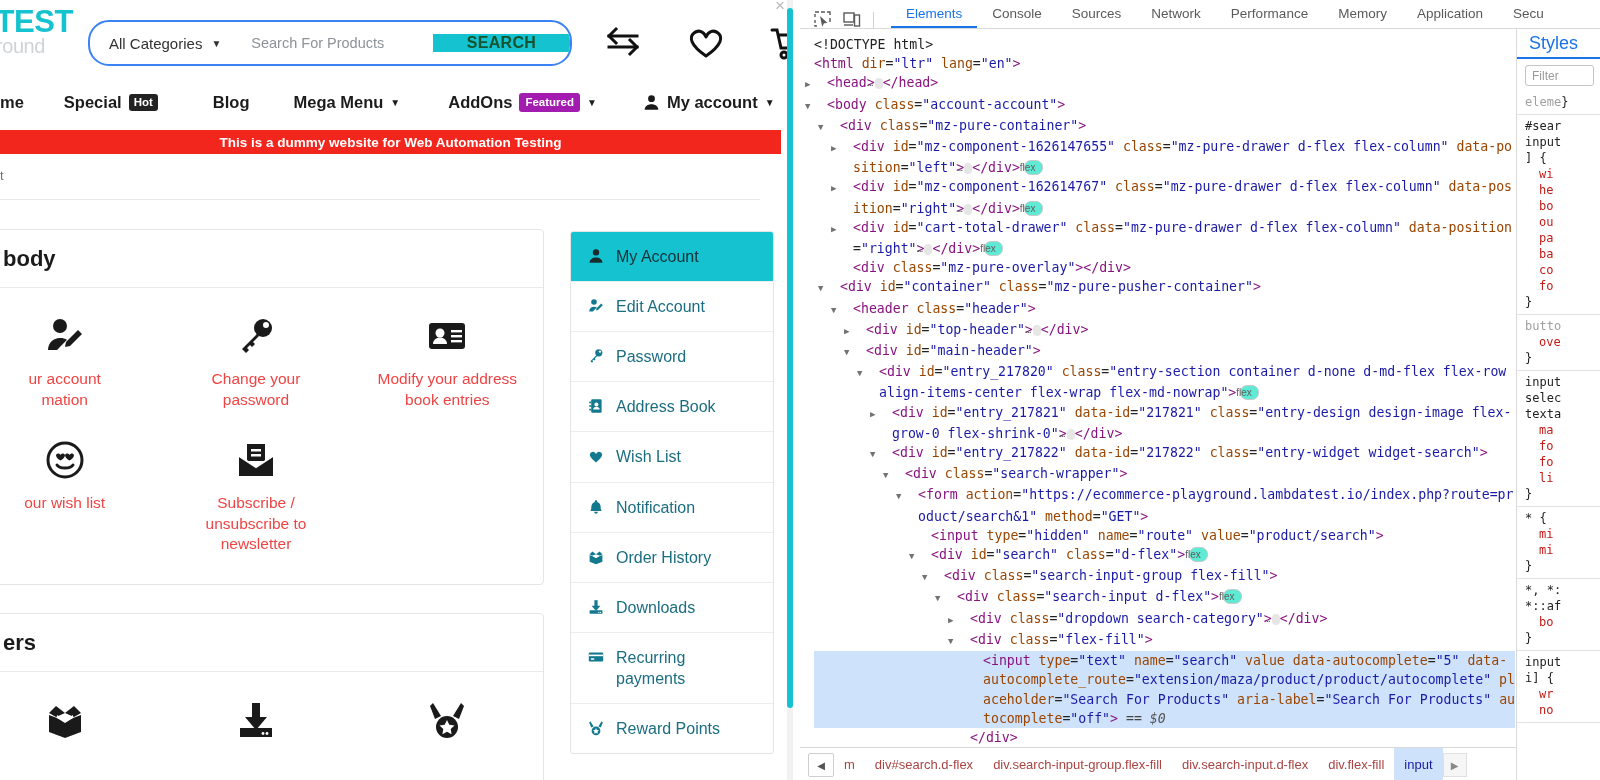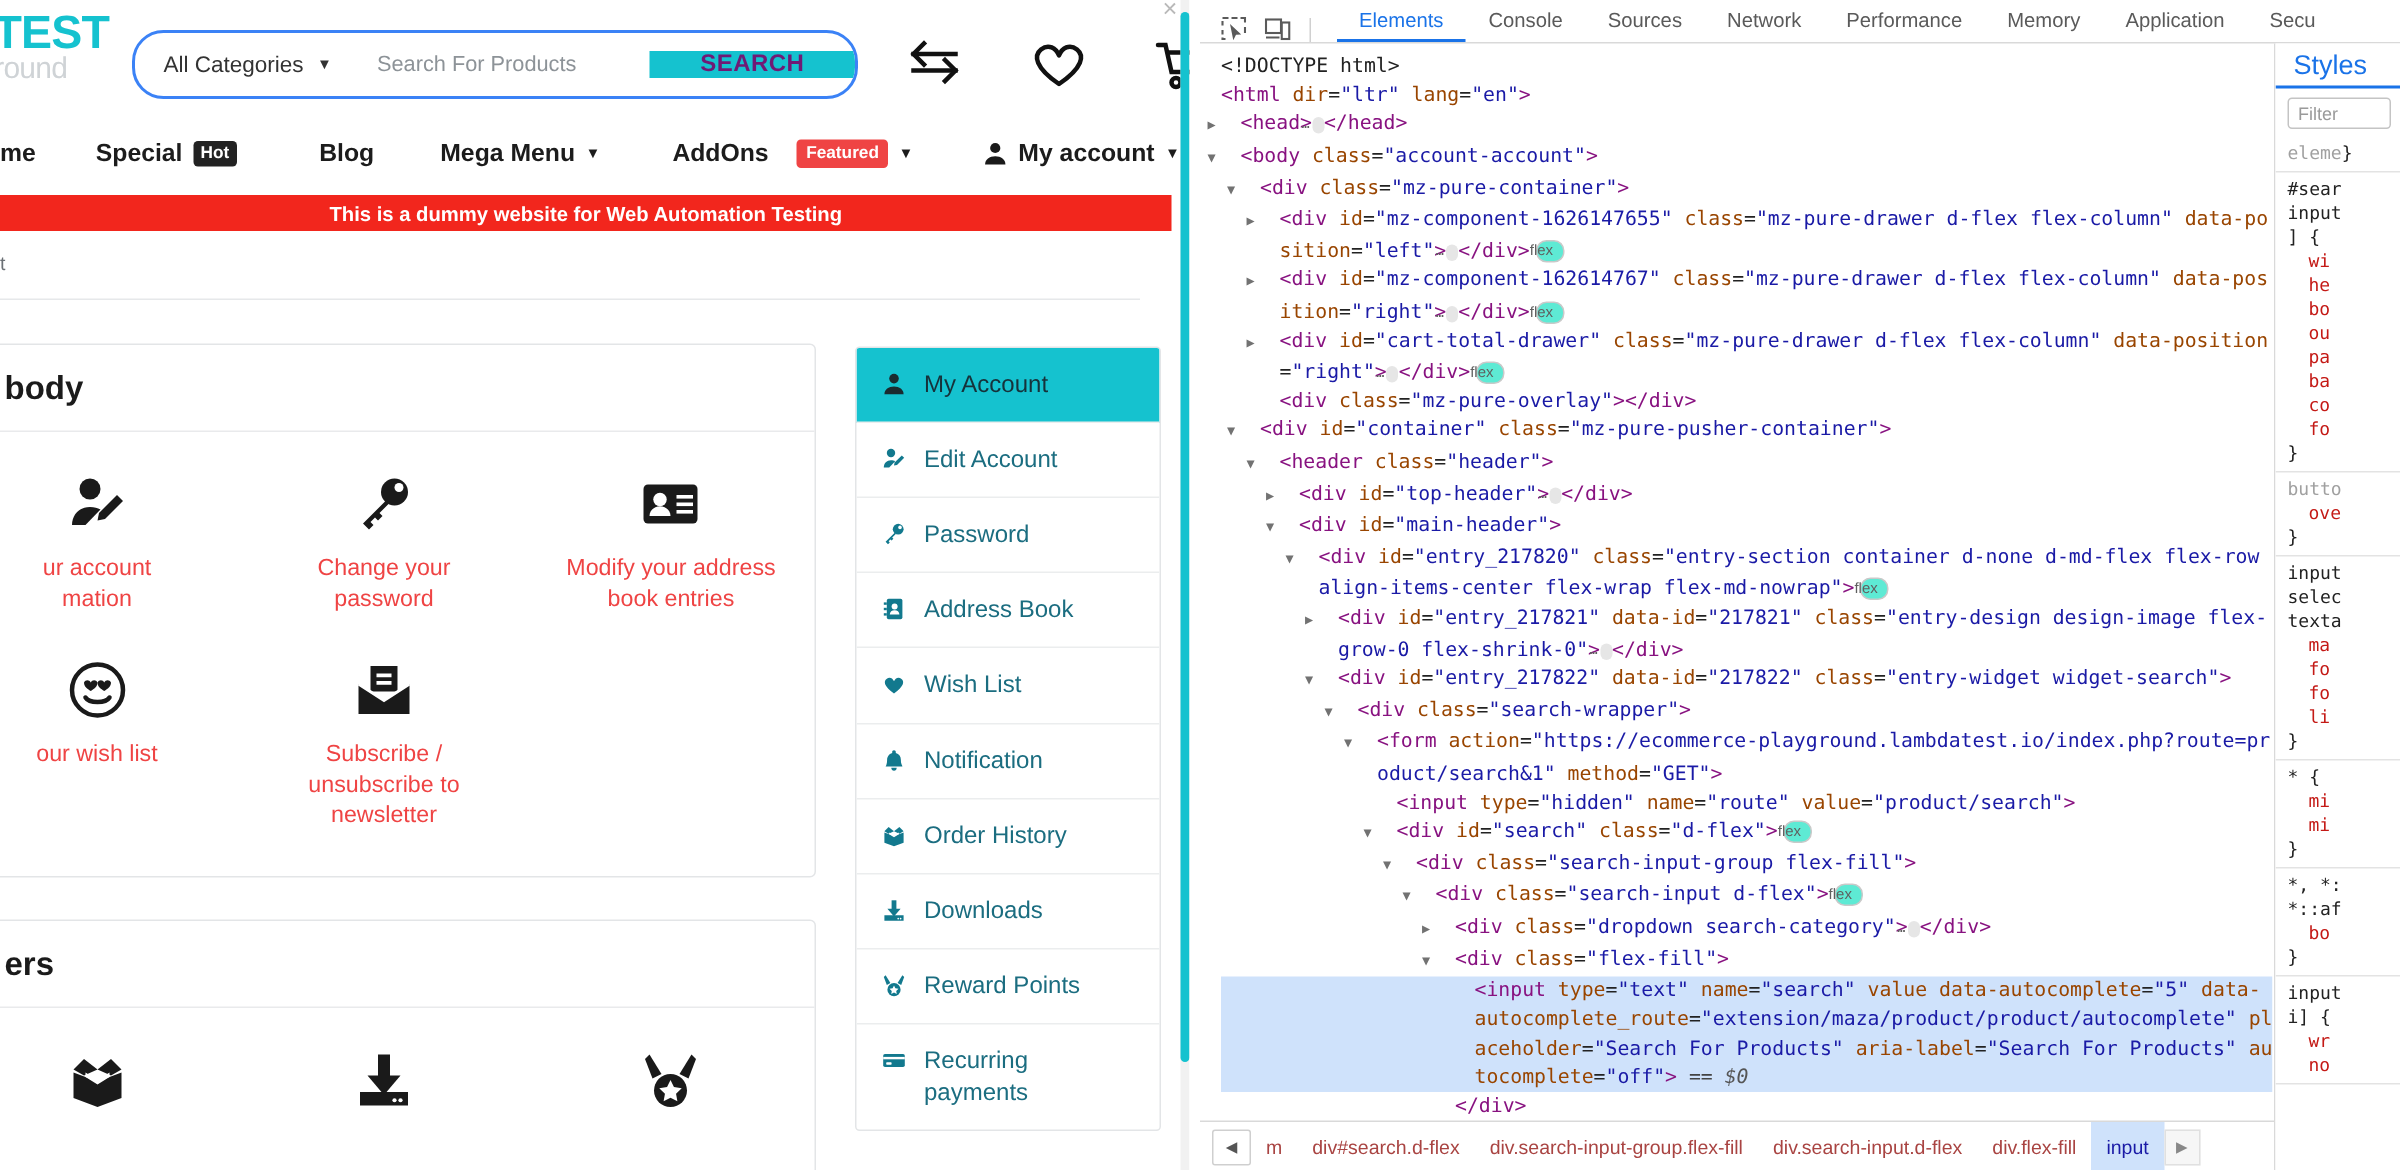--- a/index.html
+++ b/index.html
@@ -20,30 +20,30 @@
   .logo{position:absolute;left:-24px;top:8px;line-height:0.92;}
   .logo .l1{font-size:31px;font-weight:bold;color:#15c2cf;letter-spacing:-0.5px;}
   .logo .l2{font-size:20px;color:#cfd3d6;letter-spacing:-0.5px;}
 
   .searchbar{position:absolute;left:88px;top:20px;width:480px;height:42px;
     border:2px solid #3b82f6;border-radius:21px;display:flex;align-items:center;overflow:hidden;background:#fff;}
   .cat{display:flex;align-items:center;gap:9px;padding:0 14px 0 19px;font-size:15px;color:#333;white-space:nowrap;}
   .cat .chev{font-size:10px;color:#333;}
   .vsep{width:2px;background:#15c2cf;margin:8px 0;}
   .sinput{flex:1;display:flex;align-items:center;padding-left:14px;font-size:14.5px;color:#8d9398;}
-  .sbtn{width:137px;background:#15c2cf;color:#701a75;font-size:16px;font-weight:bold;display:flex;align-items:center;justify-content:center;letter-spacing:0.3px;}
+  .sbtn{width:137px;background:#15c2cf;color:#14532d;font-size:16px;font-weight:bold;display:flex;align-items:center;justify-content:center;letter-spacing:0.3px;}
 
   .hicons{position:absolute;left:600px;top:18px;display:flex;align-items:center;gap:37px;}
   .hicon{width:46px;height:46px;position:relative;}
   .hicon svg{display:block;}
 
   .nav{position:relative;height:45px;display:flex;align-items:center;gap:0;padding-left:0;}
   .nav a{display:flex;align-items:center;gap:7px;font-size:16.5px;font-weight:bold;color:#1c1c1c;white-space:nowrap;}
   .badge-hot{background:#222;color:#fff;font-size:11.5px;font-weight:bold;padding:1px 5px;border-radius:3px;line-height:1.35;}
-  .badge-feat{background:#ef4444;color:#fff;font-size:11.5px;font-weight:bold;padding:2px 6px;border-radius:3px;line-height:1.3;margin-left:12px;}
+  .badge-feat{background:#a21caf;color:#fff;font-size:11.5px;font-weight:bold;padding:2px 6px;border-radius:3px;line-height:1.3;}
   .caret{font-size:10px;}
 
   .notice{position:absolute;left:0;top:130px;width:781px;height:24px;background:#f2261d;color:#fff;
     display:flex;align-items:center;justify-content:center;font-size:13.5px;font-weight:bold;}
 
   .breadcrumb{position:absolute;left:0;top:168px;font-size:13px;color:#6b7075;}
   .hr1{position:absolute;left:-30px;top:199px;width:790px;height:1px;background:#e6e8ea;}
 
   .card{position:absolute;background:#fff;border:1px solid #e3e5e7;border-radius:4px;}
   .card .card-head{height:57px;display:flex;align-items:center;padding-left:0;}
@@ -398,37 +398,37 @@
               <path d="M4 28h32v9H4z" fill="#12798e"></path>
               <circle cx="27" cy="33.5" r="1.4" fill="#fff"></circle>
               <circle cx="31" cy="33.5" r="1.4" fill="#fff"></circle>
             </svg>
           </span>
           <span>Downloads</span>
         </div>
         <div class="acct-item">
           <span class="mi">
             <svg width="16" height="16" viewBox="0 0 40 40">
+              <rect x="2" y="9" width="36" height="22" rx="3" fill="#12798e"></rect>
+              <rect x="2" y="14" width="36" height="4" fill="#fff"></rect>
+              <rect x="7" y="23" width="9" height="4" rx="1.2" fill="#fff"></rect>
+            </svg>
+          </span>
+          <span>Recurring payments</span>
+        </div>
+        <div class="acct-item">
+          <span class="mi">
+            <svg width="16" height="16" viewBox="0 0 40 40">
               <path d="M6 3l8 13-6 3L3 6z" fill="#12798e"></path>
               <path d="M34 3l-8 13 6 3 5-13z" fill="#12798e"></path>
               <circle cx="20" cy="27" r="11" fill="#12798e"></circle>
               <path d="M20 20l2.3 4.7 5.2.8-3.8 3.6.9 5.1-4.6-2.4-4.6 2.4.9-5.1-3.8-3.6 5.2-.8z" fill="#fff"></path>
             </svg>
           </span>
           <span>Reward Points</span>
-        </div>
-        <div class="acct-item">
-          <span class="mi">
-            <svg width="16" height="16" viewBox="0 0 40 40">
-              <rect x="2" y="9" width="36" height="22" rx="3" fill="#12798e"></rect>
-              <rect x="2" y="14" width="36" height="4" fill="#fff"></rect>
-              <rect x="7" y="23" width="9" height="4" rx="1.2" fill="#fff"></rect>
-            </svg>
-          </span>
-          <span>Recurring payments</span>
         </div>
       </div>
 
     <div class="pagescroll">
       <div class="thumb"></div>
     </div>
   </div>
 
   <div class="devtools">
 

